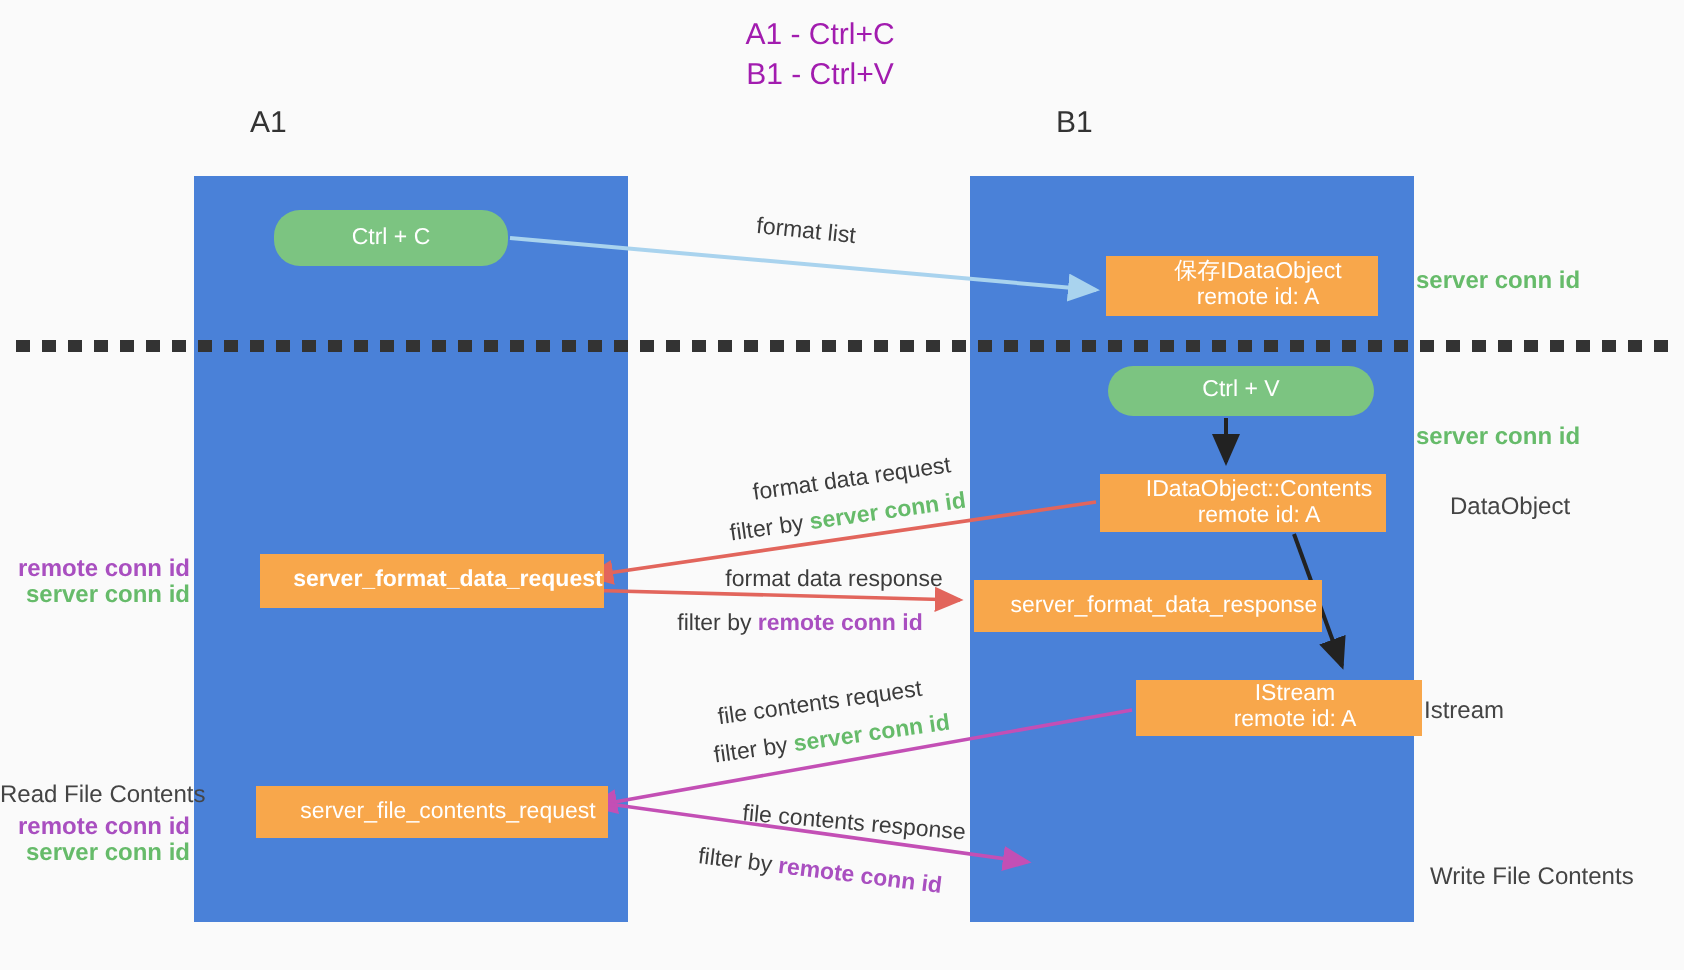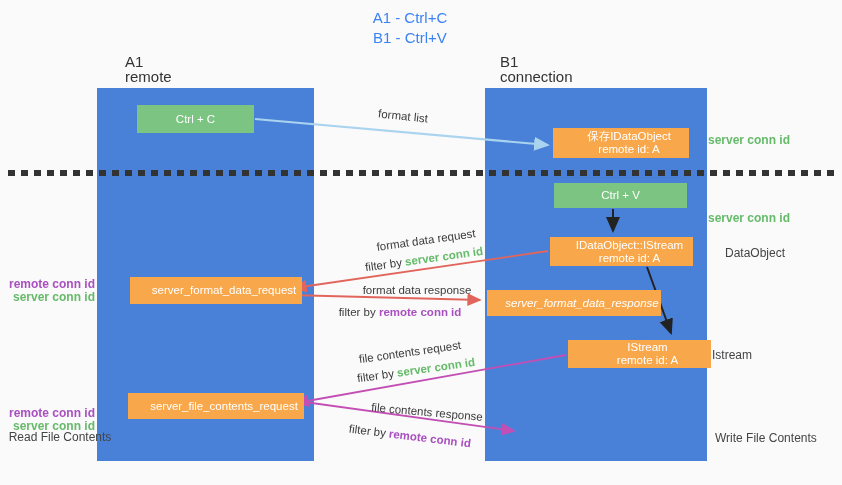--- a/index.html
+++ b/index.html
@@ -7,27 +7,27 @@
     width:842px;height:485px;
     background:var(--page-bg,#fafafa);
     font-family:"Liberation Sans","DejaVu Sans",sans-serif;
     color:#3c3c3c;
     overflow:hidden;
   }
   .stage{position:relative;width:842px;height:485px;}
 
   
   .title{position:absolute;left:260px;top:8px;width:300px;text-align:center;
-         font-size:15px;line-height:20px;color:#3b82f6;}
+         font-size:15px;line-height:20px;color:#a21caf;}
 
   
   .col-header{position:absolute;top:54px;width:160px;text-align:left;
               font-size:15px;line-height:15px;color:#333;}
   .col-header.left{left:125px;}
-  .col-header.right{left:500px;}
+  .col-header.right{left:528px;}
 
   
   .column{position:absolute;top:88px;height:373px;background:var(--column-blue,#4a81d8);}
   .column.left{left:97px;width:217px;}
   .column.right{left:485px;width:222px;}
 
   
   .dotted-divider{position:absolute;left:8px;top:170px;width:828px;height:6px;z-index:5;
     background:repeating-linear-gradient(90deg,#333 0 7px,transparent 7px 13px);}
 
@@ -39,46 +39,46 @@
   .st-red{stroke:var(--red-arrow,#e2655c);stroke-width:1.8;}
   .st-magenta{stroke:var(--magenta-arrow,#c34fb5);stroke-width:1.8;}
   .mk-blue{fill:var(--lightblue-arrow,#a9d3ee);}
   .mk-black{fill:var(--black-arrow,#222);}
   .mk-red{fill:var(--red-arrow,#e2655c);}
   .mk-magenta{fill:var(--magenta-arrow,#c34fb5);}
 
   
   .node{position:absolute;z-index:6;display:flex;flex-direction:column;align-items:center;
         justify-content:center;color:#fff;font-size:11.5px;line-height:13px;text-align:center;}
-  .node.green{background:var(--box-green,#7cc481);}
+  .node.green{background:var(--box-green,#7cc481);border-radius:13px;}
   .node.orange{background:var(--box-orange,#f8a74b);padding-left:16px;}
 
   .n-ctrlc{left:137px;top:105px;width:117px;height:28px;}
   .n-save{left:553px;top:128px;width:120px;height:30px;}
   .n-ctrlv{left:554px;top:183px;width:133px;height:25px;align-items:center;}
   .n-getdata{left:550px;top:237px;width:127px;height:29px;}
-  .n-fmtreq{left:130px;top:277px;width:156px;height:27px;}
-  .n-fmtres{left:487px;top:290px;width:158px;height:26px;font-style:italic;}
+  .n-fmtreq{left:130px;top:277px;width:156px;height:27px;font-weight:bold;}
+  .n-fmtres{left:487px;top:290px;width:158px;height:26px;}
   .n-istream{left:568px;top:340px;width:127px;height:28px;}
   .n-filereq{left:128px;top:393px;width:160px;height:26px;}
   .n-fileres{left:523px;top:425px;width:161px;height:26px;}
 
   
   .side-label{position:absolute;font-size:12px;white-space:nowrap;color:#444;z-index:6;}
   .greenb{color:var(--green-text,#66bb6a);font-weight:bold;}
   .purpleb{color:var(--purple-text,#a94fc0);font-weight:bold;}
 
   .l-servertop{left:708px;top:133px;}
   .l-servermid{left:708px;top:211px;}
   .l-dataobject{left:713px;top:246px;margin-left:12px;}
   .l-istream{left:712px;top:348px;}
   .l-write{left:715px;top:431px;}
 
   .l-block1{left:0px;top:278px;width:95px;text-align:right;line-height:13px;font-size:12px;}
-  .l-readfile{left:0px;top:390px;width:120px;text-align:center;font-size:12px;margin-top:40px;}
+  .l-readfile{left:0px;top:390px;width:120px;text-align:left;font-size:12px;}
   .l-block2{left:0px;top:407px;width:95px;text-align:right;line-height:13px;font-size:12px;}
 
   
   .arrow-label{position:absolute;white-space:nowrap;font-size:11.5px;color:#3c3c3c;z-index:6;}
   .al-formatlist{left:403px;top:116px;transform:translate(-50%,-50%) rotate(6deg);}
   .al-fdreq{left:426px;top:240px;transform:translate(-50%,-50%) rotate(-8deg);}
   .al-fbsc1{left:424px;top:259px;transform:translate(-50%,-50%) rotate(-8deg);}
   .al-fdres{left:417px;top:290px;transform:translate(-50%,-50%);}
   .al-fbrc1{left:400px;top:312px;transform:translate(-50%,-50%);}
   .al-fcreq{left:410px;top:352px;transform:translate(-50%,-50%) rotate(-8deg);}
@@ -91,25 +91,23 @@
 
 <div class="stage">
 
   <div class="title">
     <div>A1 - Ctrl+C</div>
     <div>B1 - Ctrl+V</div>
   </div>
 
   <div class="col-header left">
     <div>A1</div>
-    <div>remote</div>
   </div>
   <div class="col-header right">
     <div>B1</div>
-    <div>connection</div>
   </div>
 
   <div class="column left"></div>
   <div class="column right"></div>
 
   <div class="dotted-divider"></div>
 
   <svg class="arrows">
     <defs>
       <marker id="m-blue" markerWidth="9" markerHeight="9" refX="7" refY="3.5" orient="auto">
@@ -141,21 +139,21 @@
   <div class="node orange n-save">
     <span>保存IDataObject</span>
     <span>remote id: A</span>
   </div>
 
   <div class="node green n-ctrlv">
     <span>Ctrl + V</span>
   </div>
 
   <div class="node orange n-getdata">
-    <span>IDataObject::IStream</span>
+    <span>IDataObject::Contents</span>
     <span>remote id: A</span>
   </div>
 
   <div class="node orange n-fmtreq">
     <span>server_format_data_request</span>
   </div>
 
   <div class="node orange n-fmtres">
     <span>server_format_data_response</span>
   </div>

